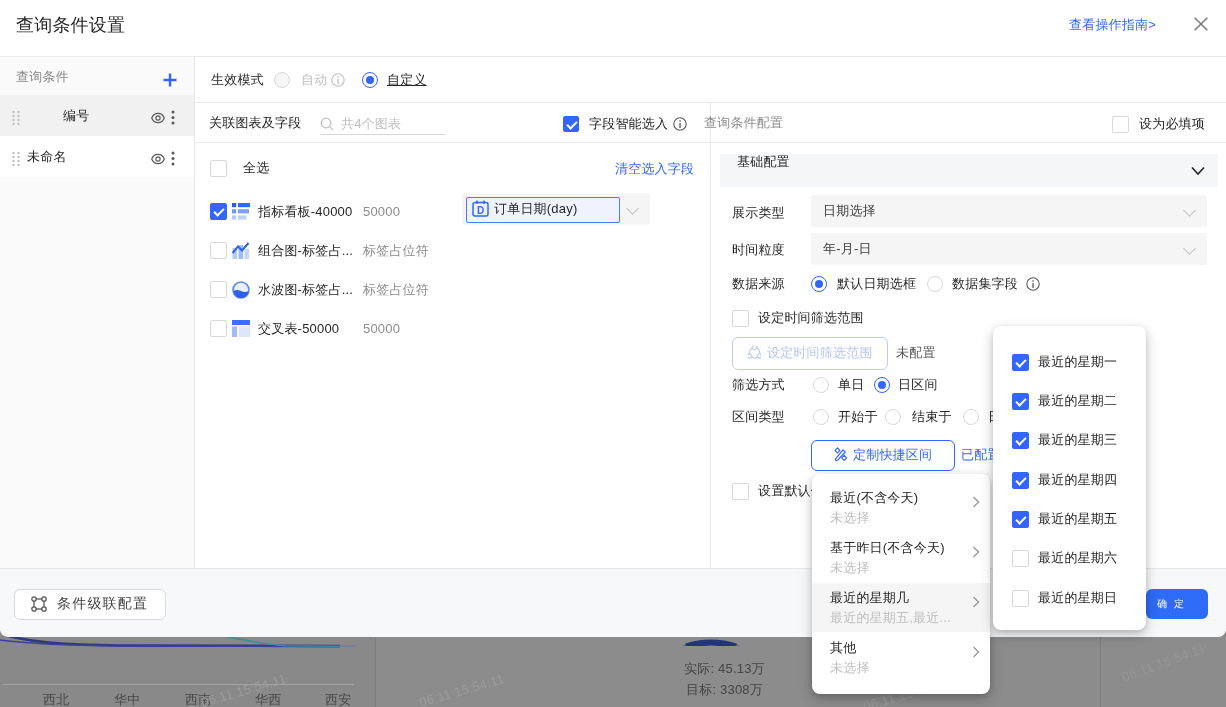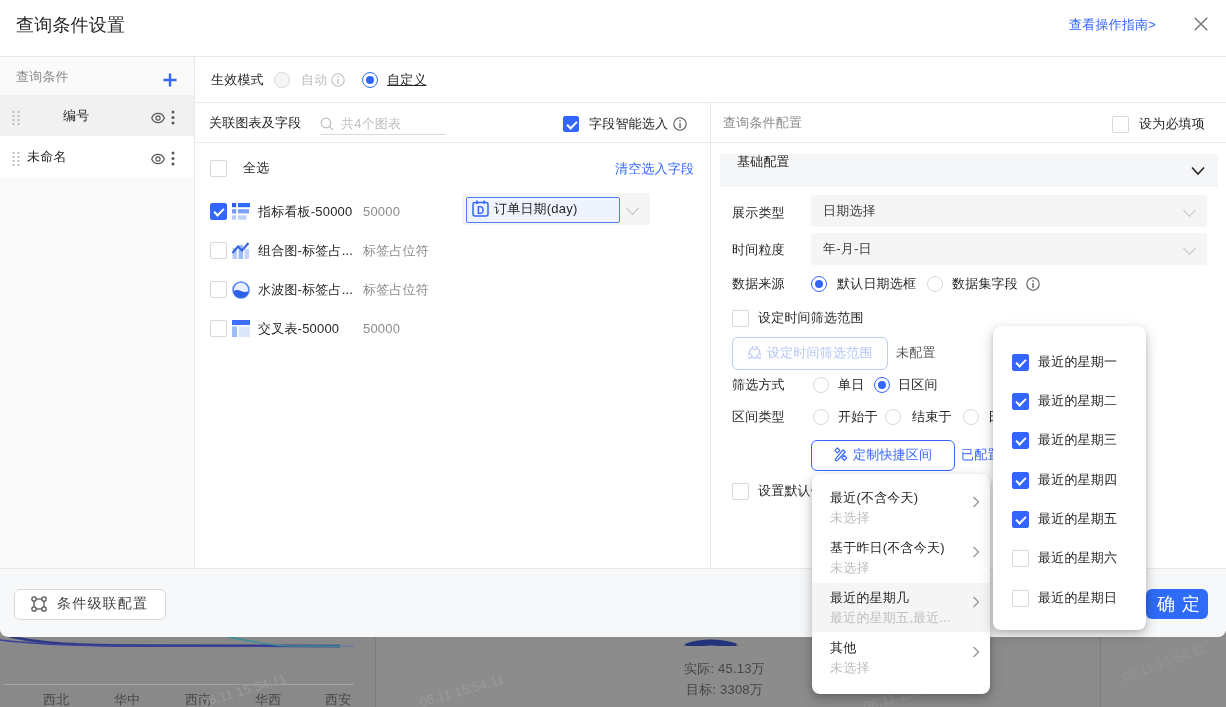--- a/index.html
+++ b/index.html
@@ -165,21 +165,21 @@
 
     <span class="cb on" style="left:210px;top:203px;width:15px;height:15px;"></span>
     <svg class="abs" style="left:232px;top:203px;" width="18" height="17" viewBox="0 0 18 17">
       <rect x="0" y="0" width="4.2" height="4.2" fill="#2f5bdf"></rect>
         <rect x="6" y="0" width="12" height="4.2" fill="#2f6bfa"></rect>
       <rect x="0" y="6.2" width="4.2" height="4.2" fill="#6f97f3"></rect>
         <rect x="6" y="6.2" width="11" height="4.2" fill="#7aa1f6"></rect>
       <rect x="0" y="12.4" width="4.2" height="4.2" fill="#b0c8fa"></rect>
         <rect x="6" y="12.4" width="8.5" height="4.2" fill="#bbd0fb"></rect>
     </svg>
-    <div class="txt" style="left:258px;top:205px;">指标看板-50000</div>
+    <div class="txt" style="left:258px;top:205px;">指标看板-40000</div>
     <div class="txt gray" style="left:363px;top:205px;">50000</div>
     <div class="abs" style="left:462px;top:193px;width:188px;height:32px;background:#f5f5f5;border-radius:2px;"></div>
     <div class="abs" style="left:466px;top:197px;width:152px;height:24px;background:#eef3fe;border:1px solid #4c7bff;border-radius:2px;"></div>
     <svg class="abs" style="left:472px;top:200px;" width="17" height="17" viewBox="0 0 17 17">
       <rect x="1" y="2.5" width="15" height="13.5" rx="2" fill="none" stroke="#3366ff" stroke-width="1.5"></rect>
       <path d="M5 0.5 V4 M12 0.5 V4" stroke="#3366ff" stroke-width="1.5"></path>
       <text x="8.5" y="13.5" font-size="10" font-weight="bold" fill="#3366ff" text-anchor="middle" font-family="Liberation Sans">D</text>
     </svg>
     <div class="txt" style="left:494px;top:202px;">订单日期(day)</div>
     <span class="chev down" style="left:628px;top:204px;"></span>
@@ -203,21 +203,21 @@
     <svg class="abs" style="left:232px;top:320px;" width="18" height="17" viewBox="0 0 18 17">
       <rect x="0" y="0" width="18" height="5" fill="#3e6eff"></rect>
       <rect x="0" y="6.5" width="5" height="10.5" fill="#9dbbf9"></rect>
       <rect x="6.5" y="6.5" width="11.5" height="10.5" fill="#dce7fc"></rect>
     </svg>
     <div class="txt" style="left:258px;top:322px;">交叉表-50000</div>
     <div class="txt gray" style="left:363px;top:322px;">50000</div>
     <div class="vline" style="left:710px;top:102px;height:466px;"></div>
   </div>
   <div id="right">
-    <div class="txt" style="left:723px;top:116px;color:#8c8c8c;text-align:center;">查询条件配置</div>
+    <div class="txt" style="left:704px;top:116px;color:#8c8c8c;text-align:center;">查询条件配置</div>
     <span class="cb" style="left:1112px;top:116px;width:15px;height:15px;"></span>
     <div class="txt" style="left:1139px;top:117px;">设为必填项</div>
 
     <div class="abs" style="left:720px;top:154px;width:498px;height:33px;background:#f5f6f8;"></div>
     <div class="txt" style="left:737px;top:155px;">基础配置</div>
     <svg class="abs" style="left:1191px;top:166px;" width="14" height="10" viewBox="0 0 14 10">
         <path d="M1 1.5 L7 8 L13 1.5" stroke="#262626" stroke-width="1.6" fill="none"></path>
       </svg>
 
     <div class="txt" style="left:732px;top:206px;">展示类型</div>
@@ -287,21 +287,21 @@
       <g fill="none" stroke="#595959" stroke-width="1.3">
       <rect x="3" y="3" width="10" height="10"></rect>
       <circle cx="3" cy="3" r="2.2" fill="#f7f8fa"></circle>
           <circle cx="13" cy="3" r="2.2" fill="#f7f8fa"></circle>
       <circle cx="3" cy="13" r="2.2" fill="#f7f8fa"></circle>
           <circle cx="13" cy="13" r="2.2" fill="#f7f8fa"></circle>
       </g>
     </svg>
     <div class="txt" style="left:57px;top:596px;color:#404040;font-size:14px;letter-spacing:1.2px;">条件级联配置</div>
     <div class="abs" style="left:1146px;top:589px;width:62px;height:30px;background:#2e6bf6;border-radius:6px;"></div>
-    <div class="txt" style="left:1157px;top:597px;color:#fff;font-size:18px;letter-spacing:7px;">确定</div>
+    <div class="txt" style="left:1157px;top:597px;color:#fff;font-size:10px;letter-spacing:7px;">确定</div>
   </div>
   <div id="popups">
 
     <div class="menu" style="left:812px;top:474px;width:178px;height:220px;">
       <div class="abs" style="left:0;top:109px;width:178px;height:49px;background:#f5f5f5;"></div>
       <div class="txt" style="left:18px;top:17px;">最近(不含今天)</div>
       <div class="txt lightgray" style="left:18px;top:37px;">未选择</div>
       <svg class="abs" style="left:160px;top:22px;" width="8" height="12" viewBox="0 0 8 12">
           <path d="M1.5 1 L6.5 6 L1.5 11" stroke="#999" stroke-width="1.4" fill="none"></path>
         </svg>

